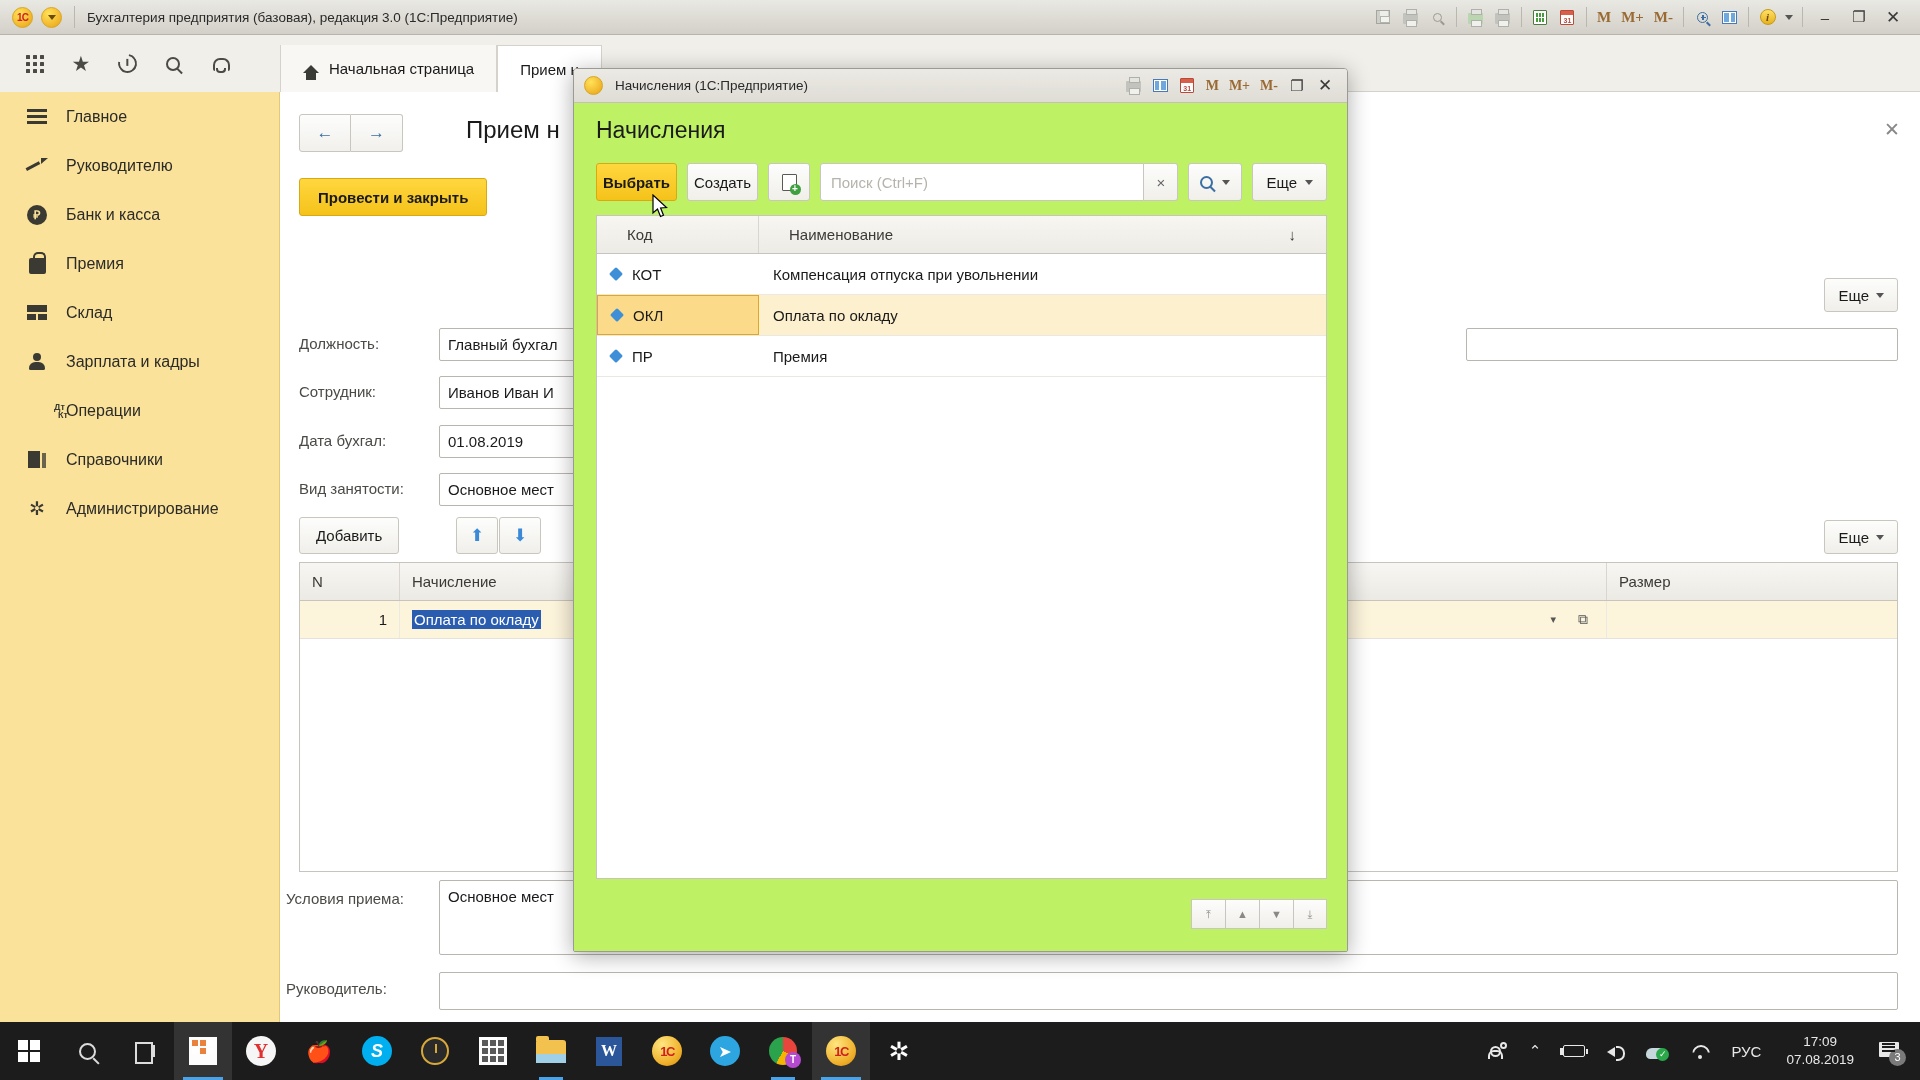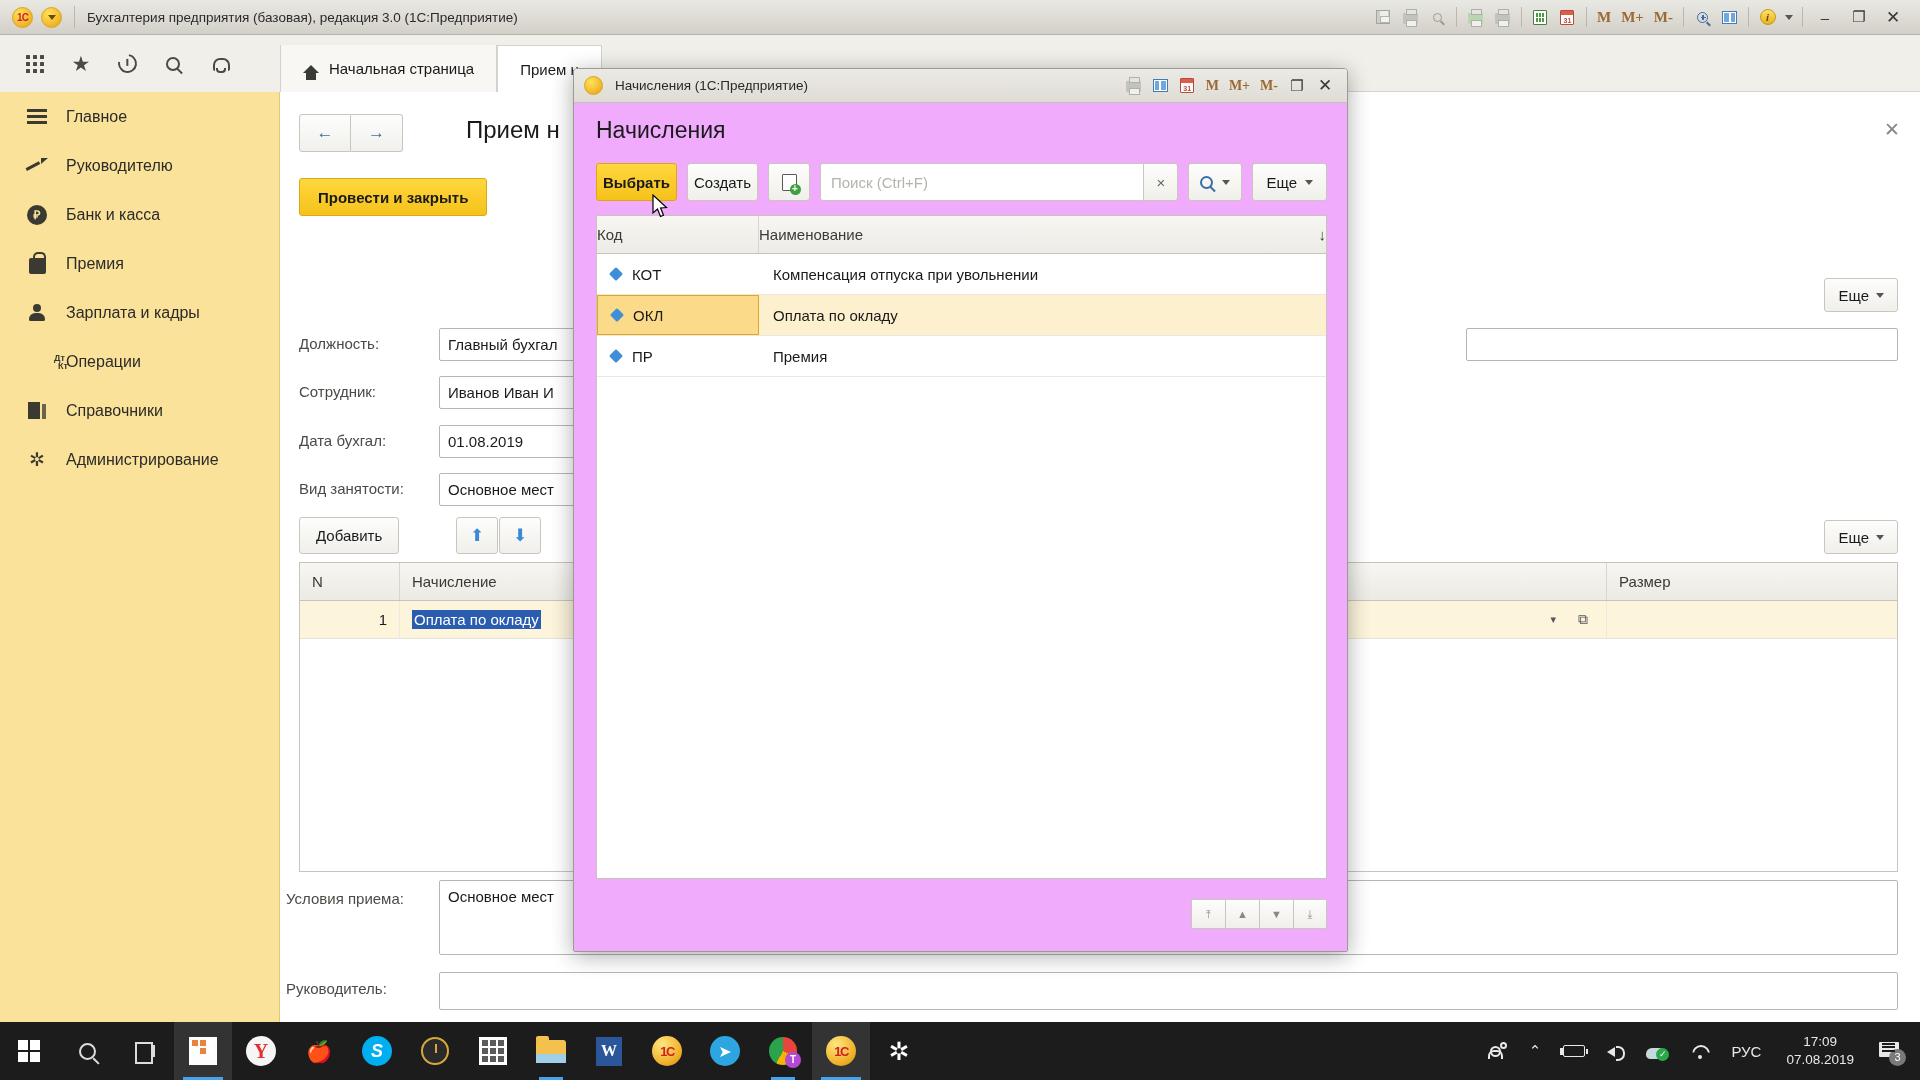--- a/index.html
+++ b/index.html
@@ -196,21 +196,21 @@
     box-shadow: 0 4px 22px rgba(0,0,0,.33);
   }
   #modal-title {
     height: 34px; background:linear-gradient(to bottom,#eceae4,#dedcd5);
     border-bottom:1px solid #c2c0b9; border-radius:3px 3px 0 0;
     display:flex; align-items:center; padding: 0 8px 0 10px;
   }
   #modal-title .logo1c { margin-left:0; width:19px; height:19px; font-size:9px;}
   #mt-text { font-size:13.5px; color:#2a2a2a; margin-left:12px;}
   #mt-right { margin-left:auto; display:flex; align-items:center; }
-  #modal-body { position:absolute; left:0; top:34px; right:0; bottom:0; background:#f0abfc; }
+  #modal-body { position:absolute; left:0; top:34px; right:0; bottom:0; background:#bef264; }
   #m-head { position:absolute; left:22px; top:14px; font-size:23px; color:#1a1a1a;}
   #m-toolbar { position:absolute; left:22px; top:60px; right:20px; height:38px; display:flex; align-items:center; gap:10px;}
   .m-btn {
     height:38px; padding:0 6px; border-radius:3px; font-size:15px;
     display:flex;align-items:center;justify-content:center; white-space:nowrap;
   }
   .m-btn.primary { background:linear-gradient(#ffd73e,#f5c21a); border:1px solid #d9a912; font-weight:bold; color:#1a1a1a;}
   .m-btn.normal { background:linear-gradient(#fdfdfc,#f0efea); border:1px solid #c8c6bf; color:#1a1a1a;}
   .m-btn.icon { width:42px; padding:0; background:linear-gradient(#fdfdfc,#f0efea); border:1px solid #c8c6bf;}
   .ico-newdoc { width:15px;height:17px;border:1.6px solid #5a5a54;border-radius:1px;background:#fff;position:relative;}
@@ -221,21 +221,21 @@
     display:flex;align-items:center; padding:0 10px; font-size:15px; color:#b5b3ac; min-width:0;
   }
   #m-clear { width:34px;height:38px;border:1px solid #c8c6bf;border-left:none;border-radius:0 3px 3px 0;
     background:linear-gradient(#fdfdfc,#f0efea); display:flex;align-items:center;justify-content:center;
     font-size:15px;color:#666;}
   .ico-mag-blue{width:13px;height:13px;border:2.2px solid #3a6ea5;border-radius:50%;position:relative;}
   .ico-mag-blue:after{content:"";position:absolute;right:-5px;bottom:-4px;width:7px;height:2.2px;background:#3a6ea5;transform:rotate(45deg);}
 
   #m-list { position:absolute; left:22px; top:112px; right:20px; bottom:72px; border:1px solid #c6c4bd; background:#fff;}
   #m-list-head { display:flex; height:38px; background:linear-gradient(#f7f6f2,#edebe5); border-bottom:1px solid #c6c4bd;}
-  .ml-h { display:flex;align-items:center; padding:0 0; font-size:15px; color:#3a3a36;}
+  .ml-h { display:flex;align-items:center; padding:0 30px; font-size:15px; color:#3a3a36;}
   .ml-h.code { width:162px; border-right:1px solid #d8d6cf;}
   .ml-h.name { flex:1; justify-content:space-between;}
   .ml-row { display:flex; height:41px; border-bottom:1px solid #eae8e1; }
   .ml-row .c-code { width:162px; display:flex;align-items:center;gap:11px; padding:16px 14px; font-size:15px; color:#1a1a1a;}
   .ml-row .c-name { flex:1; display:flex;align-items:center; padding:0 14px; font-size:15px; color:#1a1a1a;}
   .ml-row.selected .c-code { background:#fbdb8a; border:1.5px solid #e0a81e; }
   .ml-row.selected .c-name { background:#fdf0cf; }
   .diamond { width:10px;height:10px;background:#3f8fd8;transform:rotate(45deg);border-radius:1.5px;flex:0 0 auto;}
   #m-scrollbtns { position:absolute; right:20px; bottom:22px; display:flex; }
   .scr-btn { width:34px;height:30px;border:1px solid #c8c6bf;background:linear-gradient(#fdfdfc,#f0efea);
@@ -442,20 +442,30 @@
     <span>Банк и касса</span>
   </div>
   <div class="side-item">
     <span class="side-ico">
         <span class="ico-bag"></span>
       </span>
     <span>Премия</span>
   </div>
   <div class="side-item">
     <span class="side-ico">
+        <span class="ico-store">
+          <span></span>
+          <span></span>
+          <span></span>
+        </span>
+      </span>
+    <span>Склад</span>
+  </div>
+  <div class="side-item">
+    <span class="side-ico">
         <span class="ico-person"></span>
       </span>
     <span>Зарплата и кадры</span>
   </div>
   <div class="side-item">
     <span class="side-ico">
       <span class="ico-dtkt"><span>Дт</span><br><span style="margin-left:4px">Кт</span></span>
     </span>
     <span>Операции</span>
   </div>

